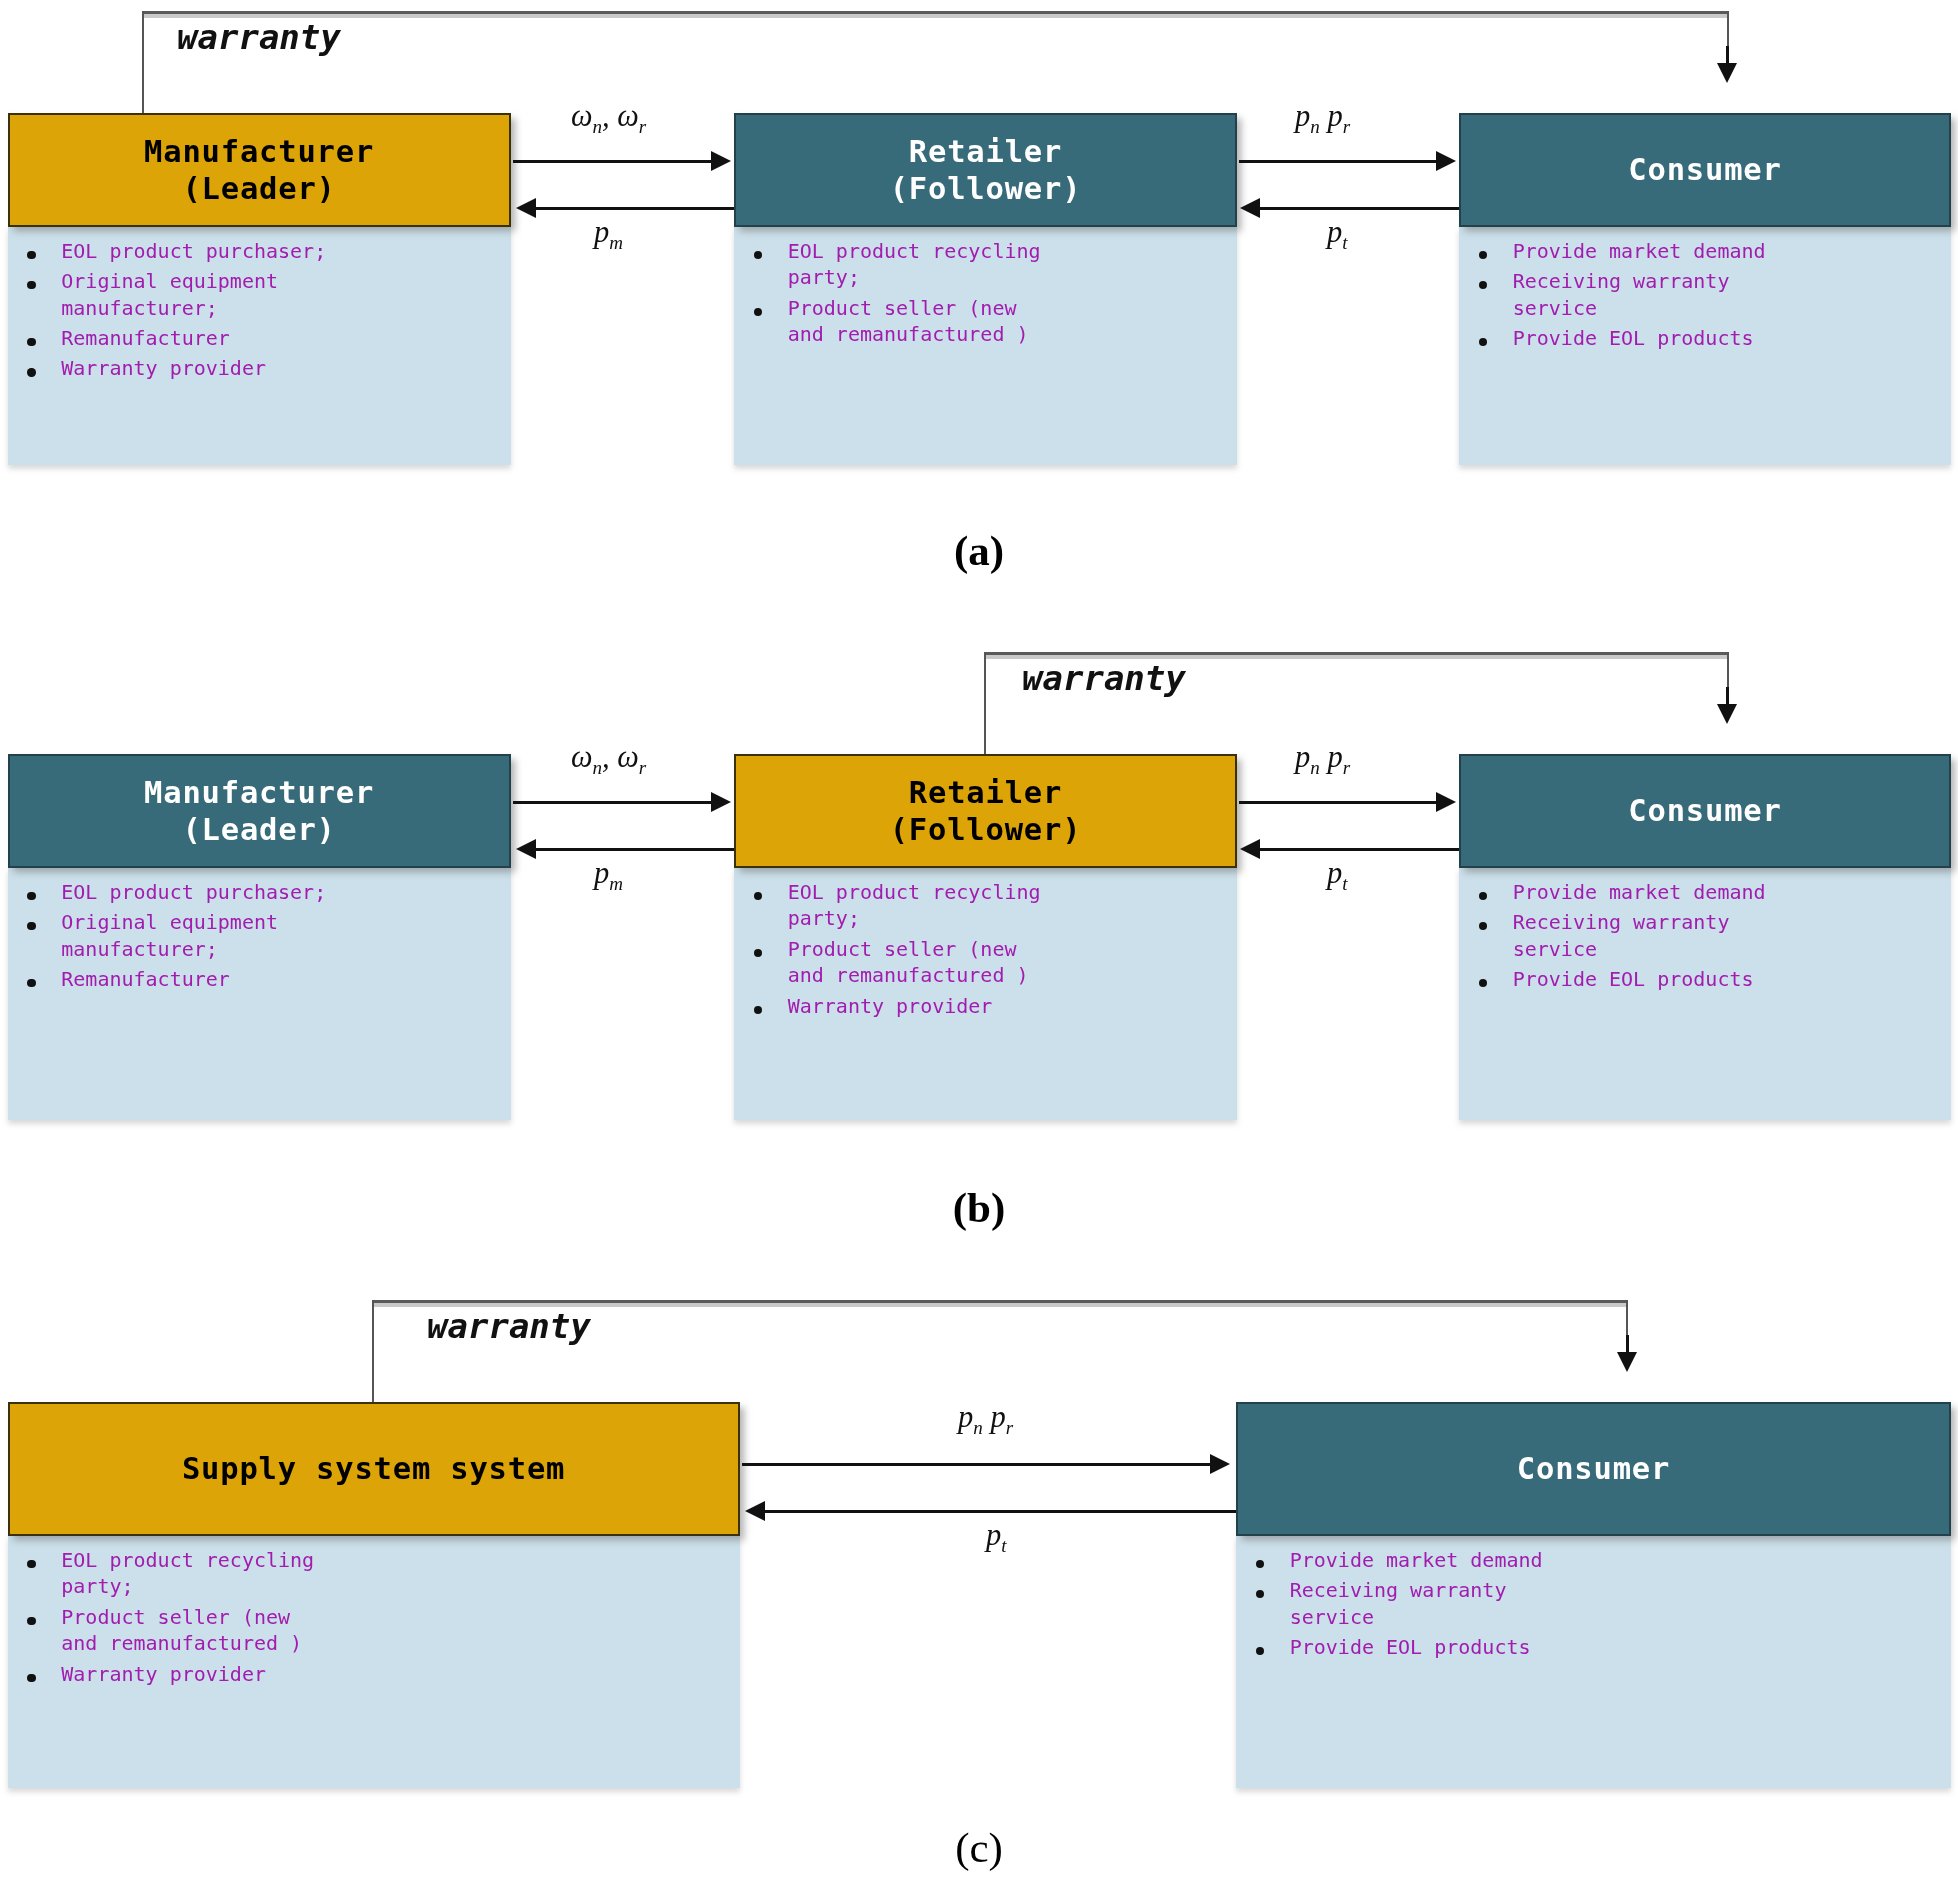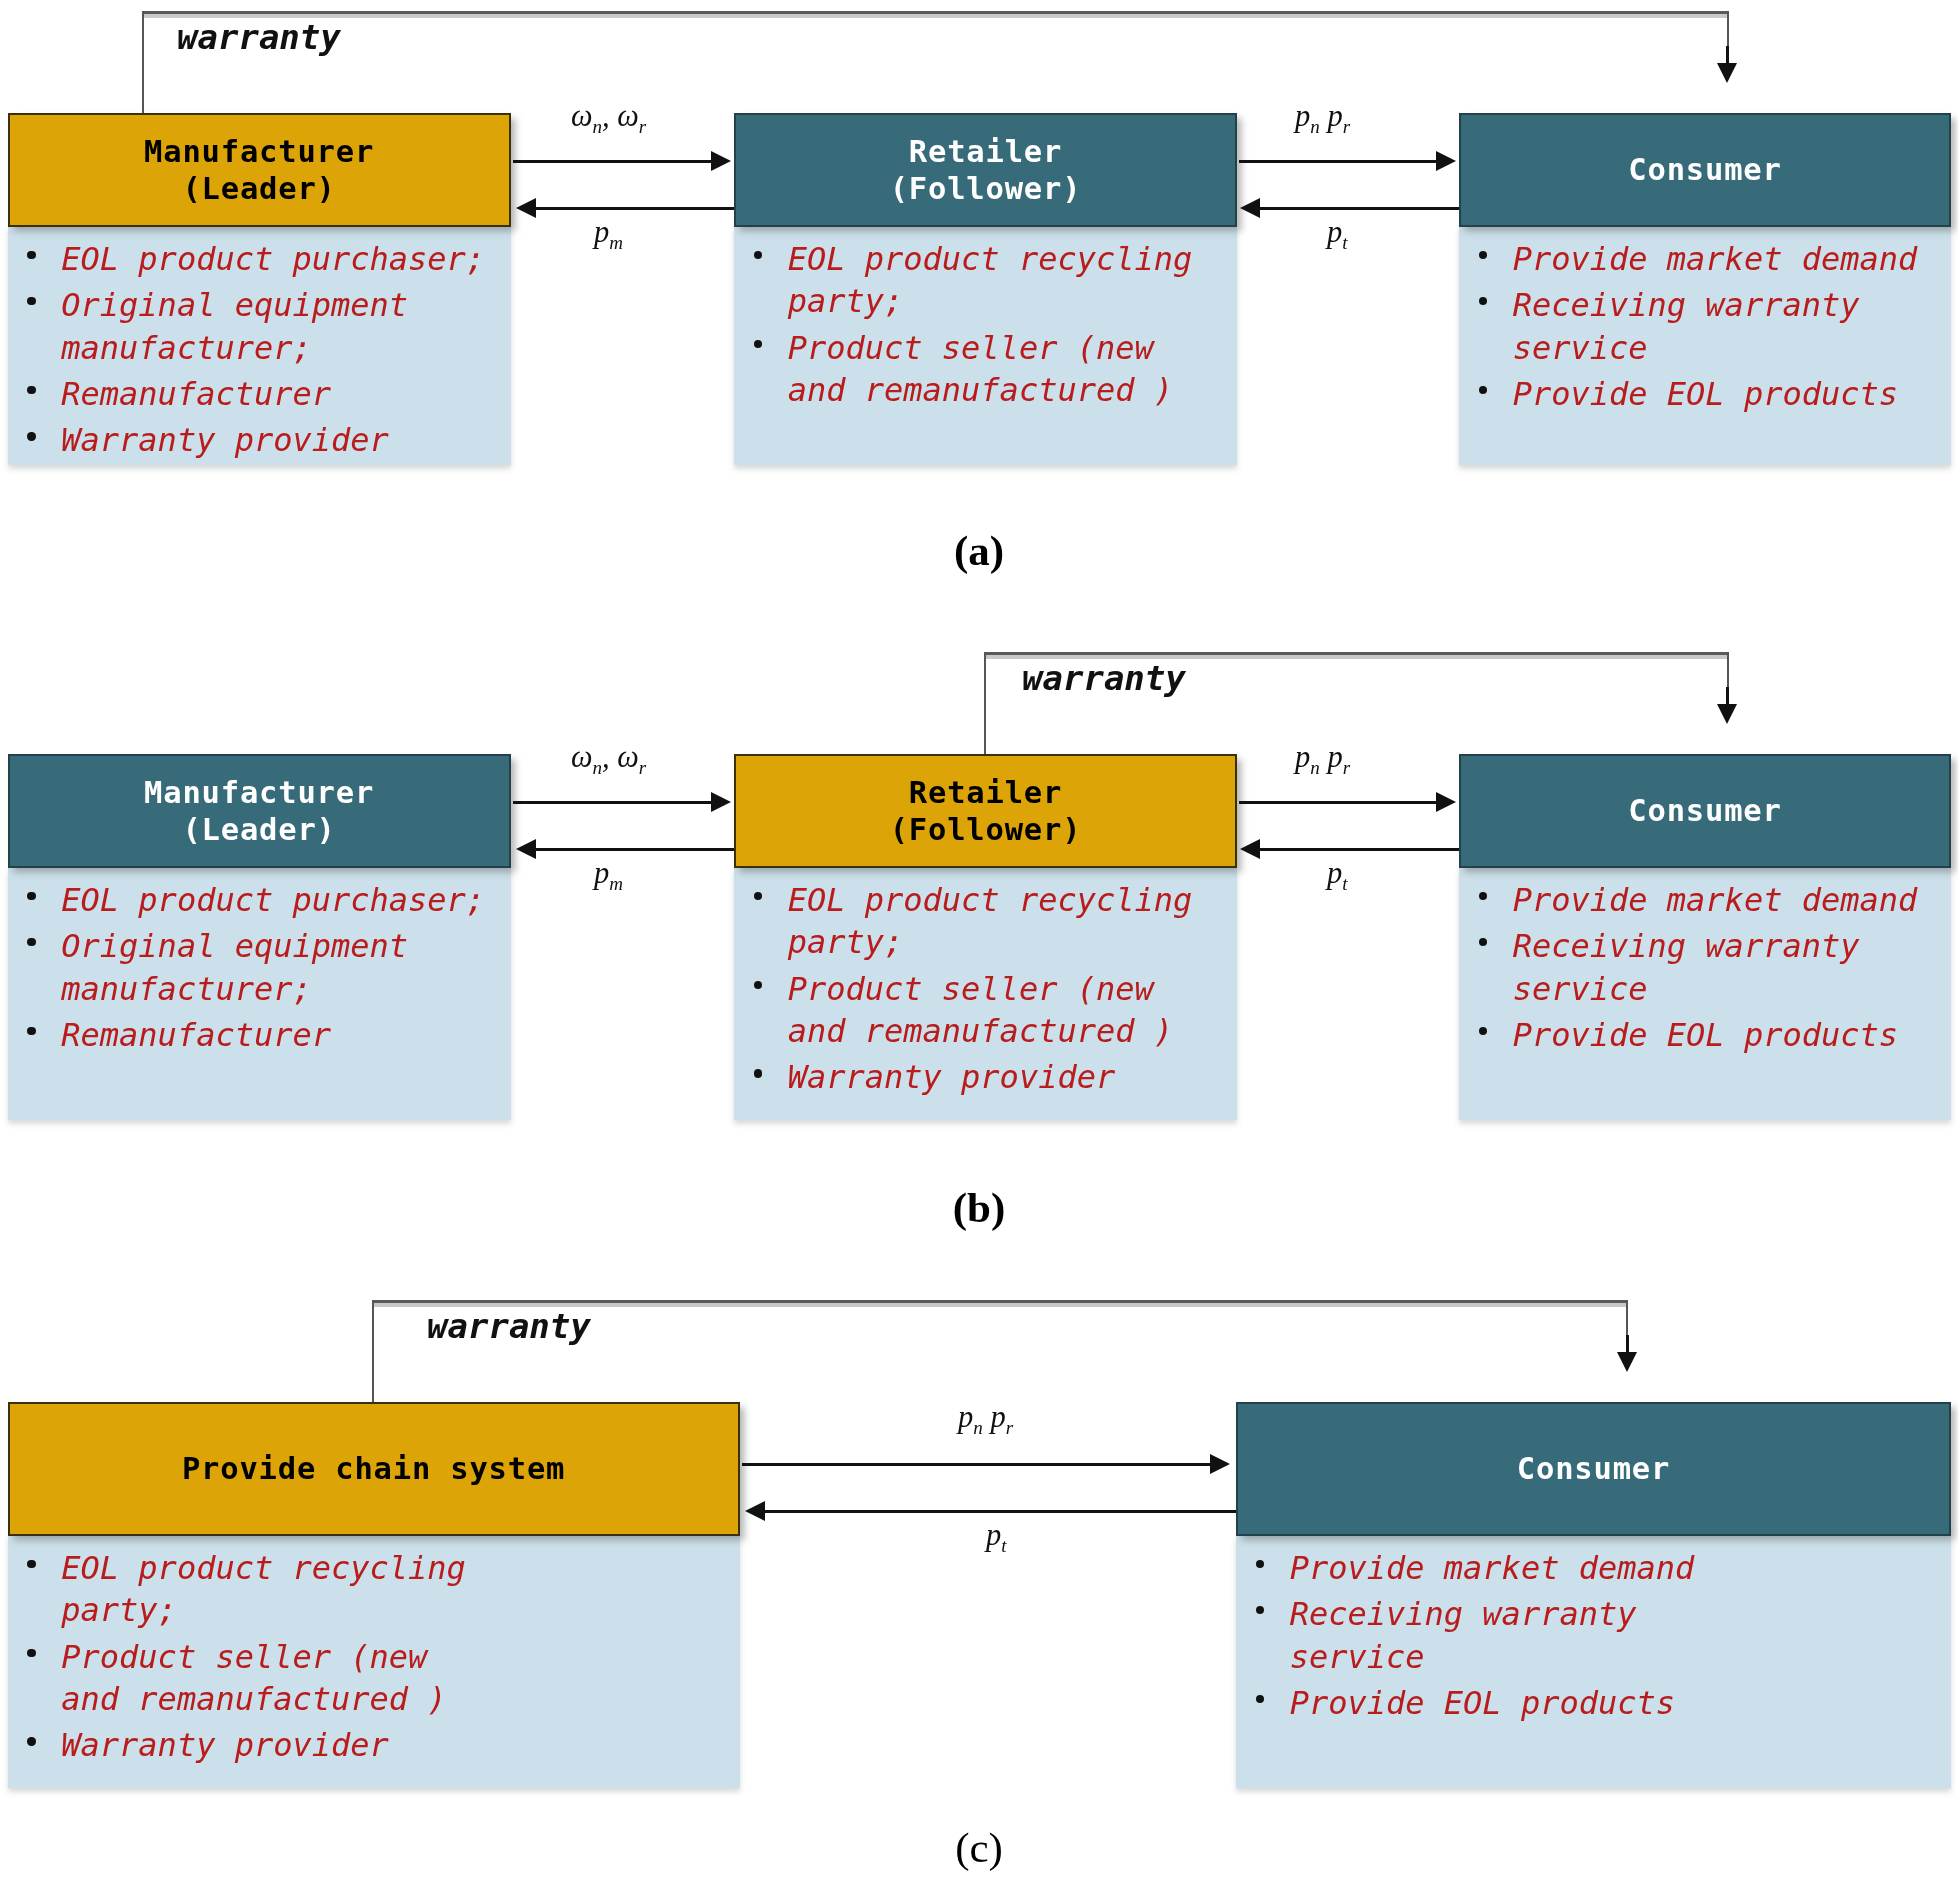--- a/index.html
+++ b/index.html
@@ -33,26 +33,25 @@
     background:#CBE0EA;
     box-sizing:border-box;
     padding:10.7px 13.7px 13.7px 10.7px;
     box-shadow:0 3.8px 5.3px rgba(150,150,150,.35);
   }
   .blist{list-style:none;margin:0;padding:0;}
   .blist li{
     position:relative;
     padding-left:43px;
     margin:0 0 3.8px 0;
-    font-size:32px;
+    font-size:20px;
     line-height:1.33;
-    color:#b91c1c;
+    color:#a21caf;
     font-family:"DejaVu Sans Mono","Liberation Mono",monospace;
     white-space:pre-wrap;
-    font-style:italic;
   }
   .blist li:before{
     content:"";
     position:absolute;left:9.2px;top:13px;
     width:8.4px;height:8.4px;border-radius:50%;
     background:#111111;
   }
 
   
   .hline{position:absolute;height:0;border-top:3.1px solid #111111;}
@@ -233,21 +232,21 @@
 <div class="panel" id="panel-c">
 
   <div class="warr-rail" style="left:372px;top:10.7px;width:1256px;"></div>
   <div class="warr-leg" style="left:372px;top:10.7px;height:104px;"></div>
   <div class="warr-leg" style="left:1626px;top:10.7px;height:43px;"></div>
   <div class="vline" style="left:1626px;top:46px;height:21.4px;"></div>
   <div class="arrow-d" style="left:1617px;top:63px;"></div>
   <div class="warranty-label" style="left:427px;top:17px;">warranty</div>
 
   <div class="node" style="left:7.6px;top:113px;width:732px;">
-    <div class="node-head gold" style="height:134px;white-space:pre-line;">Provide chain system</div>
+    <div class="node-head gold" style="height:134px;white-space:pre-line;">Supply system system</div>
     <div class="node-body" style="height:252px;">
       <ul class="blist">
         <li>EOL product recycling
 party;</li>
         <li>Product seller (new
 and remanufactured )</li>
         <li>Warranty provider</li>
       </ul>
     </div>
   </div>

